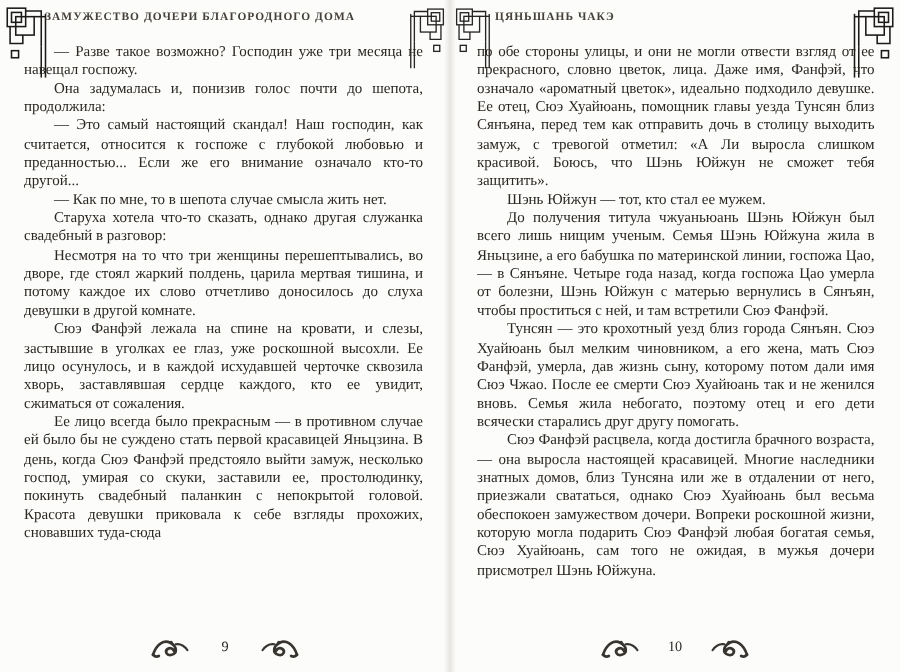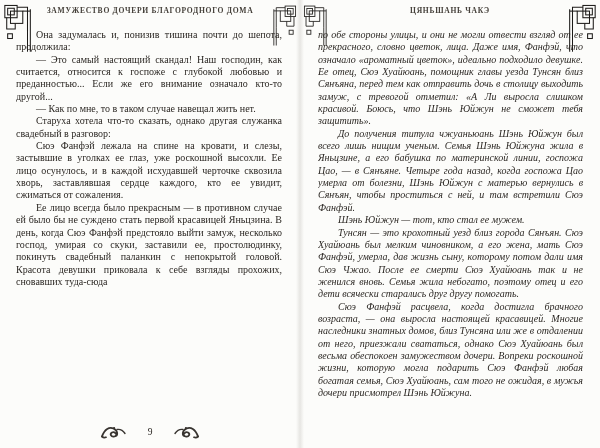--- a/index.html
+++ b/index.html
@@ -12,35 +12,35 @@
     overflow:hidden;
   }
   .page{position:absolute; top:0; width:300px; height:448px;}
   .page.left{left:0;}
   .page.right{left:300px;}
   .gutter{
     position:absolute; left:296px; top:0; width:8px; height:448px;
     background:linear-gradient(90deg, rgba(0,0,0,0) 0%, rgba(120,115,105,0.16) 50%, rgba(0,0,0,0) 100%);
   }
   .running-header{
-    position:absolute; top:6px; left:30px; right:30px; text-align:center;
+    position:absolute; top:6px; left:30px; right:30px; 
     font-size:7.6px; font-weight:bold; letter-spacing:0.7px; color:var(--muted);
     white-space:nowrap;
   }
   .corner{position:absolute; top:2px; width:34px; height:56px; color:var(--ornament);}
   .corner.tl{left:2px;}
   .corner.tr{right:2px; transform:scaleX(-1);}
   .corner.inner{width:29px; height:50px; opacity:.95;}
   .body-text{
     position:absolute; top:29px; bottom:27px; overflow:hidden;
     text-align:justify; font-size:10px; line-height:12.35px;
     hyphens:auto; -webkit-hyphens:auto;
   }
   .page.left .body-text{left:16px; right:18px;}
-  .page.right .body-text{left:18px; right:17px;font-style:italic;}
+  .page.right .body-text{left:18px; right:17px;}
   .body-text p{margin:0; text-indent:20px;}
   .body-text p.cont{text-indent:0;}
   .page-footer{
     position:absolute; bottom:7px; left:0; right:0; height:18px;
     display:flex; align-items:center; justify-content:center; gap:16px;
   }
   .dragon{width:27px; height:14px; color:#383430;}
   .dragon.flip{transform:scaleX(-1);}
   .pagenum{font-size:9.5px; color:var(--ink); min-width:14px; text-align:center;}
 </style>
@@ -73,24 +73,26 @@
 
   <section class="page left">
     <svg class="corner tl" viewBox="0 0 36 58">
         <use href="#fret-corner"></use>
       </svg>
     <svg class="corner tr inner" viewBox="0 0 36 58">
         <use href="#fret-corner"></use>
       </svg>
     <div class="running-header">ЗАМУЖЕСТВО ДОЧЕРИ БЛАГОРОДНОГО ДОМА</div>
     <div class="body-text">
-      <p>Она задумалась и, понизив тишина почти до шепота, продолжила:</p>
+      <p>— Разве такое возможно? Господин уже три месяца не навещал госпожу.</p>
+      <p>Она задумалась и, понизив голос почти до шепота, продолжила:</p>
       <p>— Это самый настоящий скандал! Наш господин, как считается, относится к госпоже с глубокой любовью и преданностью... Если же его внимание означало кто-то другой...</p>
-      <p>— Как по мне, то в таком случае навещал жить нет.</p>
+      <p>— Как по мне, то в шепота случае смысла жить нет.</p>
       <p>Старуха хотела что-то сказать, однако другая служанка свадебный в разговор:</p>
+      <p>Несмотря на то что три женщины перешептывались, во дворе, где стоял жаркий полдень, царила мертвая тишина, и потому каждое их слово отчетливо доносилось до слуха девушки в другой комнате.</p>
       <p>Сюэ Фанфэй лежала на спине на кровати, и слезы, застывшие в уголках ее глаз, уже роскошной высохли. Ее лицо осунулось, и в каждой исхудавшей черточке сквозила хворь, заставлявшая сердце каждого, кто ее увидит, сжиматься от сожаления.</p>
       <p>Ее лицо всегда было прекрасным — в противном случае ей было бы не суждено стать первой красавицей Яньцзина. В день, когда Сюэ Фанфэй предстояло выйти замуж, несколько господ, умирая со скуки, заставили ее, простолюдинку, покинуть свадебный паланкин с непокрытой головой. Красота девушки приковала к себе взгляды прохожих, сновавших туда-сюда</p>
     </div>
     <div class="page-footer">
       <svg class="dragon" viewBox="0 0 26 14">
           <use href="#dragon-coil"></use>
         </svg>
       <span class="pagenum">9</span>
       <svg class="dragon flip" viewBox="0 0 26 14">
           <use href="#dragon-coil"></use>
@@ -103,20 +105,29 @@
   <section class="page right">
     <svg class="corner tl inner" viewBox="0 0 36 58">
         <use href="#fret-corner"></use>
       </svg>
     <svg class="corner tr" viewBox="0 0 36 58">
         <use href="#fret-corner"></use>
       </svg>
     <div class="running-header">ЦЯНЬШАНЬ ЧАКЭ</div>
     <div class="body-text">
       <p class="cont">по обе стороны улицы, и они не могли отвести взгляд от ее прекрасного, словно цветок, лица. Даже имя, Фанфэй, что означало «ароматный цветок», идеально подходило девушке. Ее отец, Сюэ Хуайюань, помощник главы уезда Тунсян близ Сянъяна, перед тем как отправить дочь в столицу выходить замуж, с тревогой отметил: «А Ли выросла слишком красивой. Боюсь, что Шэнь Юйжун не сможет тебя защитить».</p>
+      <p>Шэнь Юйжун — тот, кто стал ее мужем.</p>
       <p>До получения титула чжуаньюань Шэнь Юйжун был всего лишь нищим ученым. Семья Шэнь Юйжуна жила в Яньцзине, а его бабушка по материнской линии, госпожа Цао, — в Сянъяне. Четыре года назад, когда госпожа Цао умерла от болезни, Шэнь Юйжун с матерью вернулись в Сянъян, чтобы проститься с ней, и там встретили Сюэ Фанфэй.</p>
-      <p>Шэнь Юйжун — тот, кто стал ее мужем.</p>
       <p>Тунсян — это крохотный уезд близ города Сянъян. Сюэ Хуайюань был мелким чиновником, а его жена, мать Сюэ Фанфэй, умерла, дав жизнь сыну, которому потом дали имя Сюэ Чжао. После ее смерти Сюэ Хуайюань так и не женился вновь. Семья жила небогато, поэтому отец и его дети всячески старались друг другу помогать.</p>
       <p>Сюэ Фанфэй расцвела, когда достигла брачного возраста, — она выросла настоящей красавицей. Многие наследники знатных домов, близ Тунсяна или же в отдалении от него, приезжали свататься, однако Сюэ Хуайюань был весьма обеспокоен замужеством дочери. Вопреки роскошной жизни, которую могла подарить Сюэ Фанфэй любая богатая семья, Сюэ Хуайюань, сам того не ожидая, в мужья дочери присмотрел Шэнь Юйжуна.</p>
+    </div>
+    <div class="page-footer">
+      <svg class="dragon" viewBox="0 0 26 14">
+          <use href="#dragon-coil"></use>
+        </svg>
+      <span class="pagenum">10</span>
+      <svg class="dragon flip" viewBox="0 0 26 14">
+          <use href="#dragon-coil"></use>
+        </svg>
     </div>
   </section>
 
 </div>
 
 </body></html>

